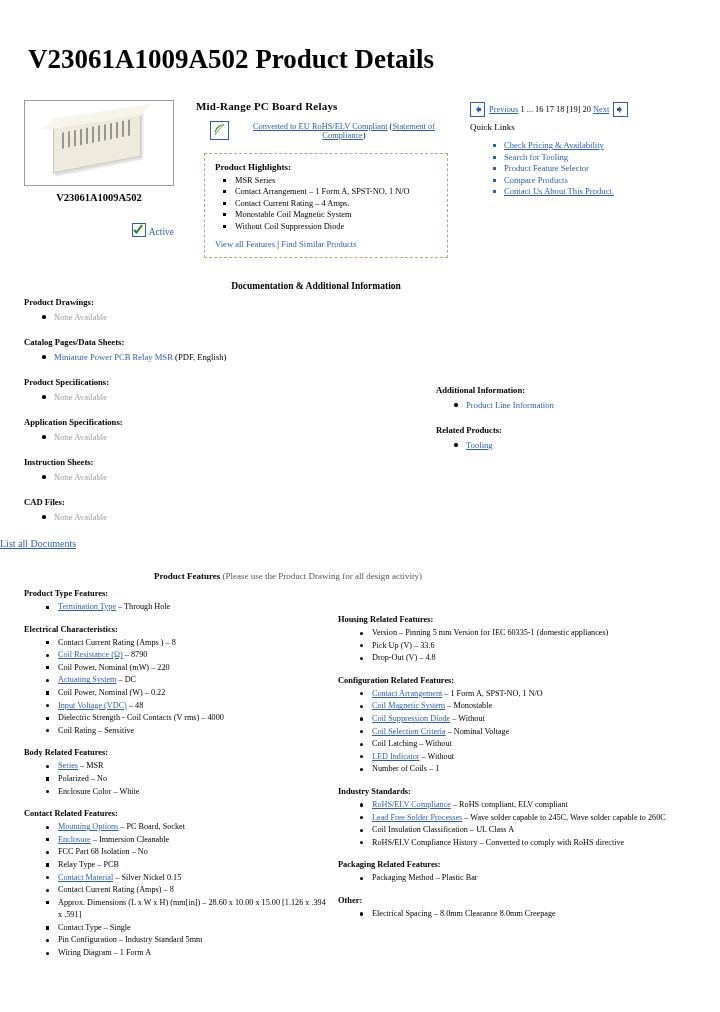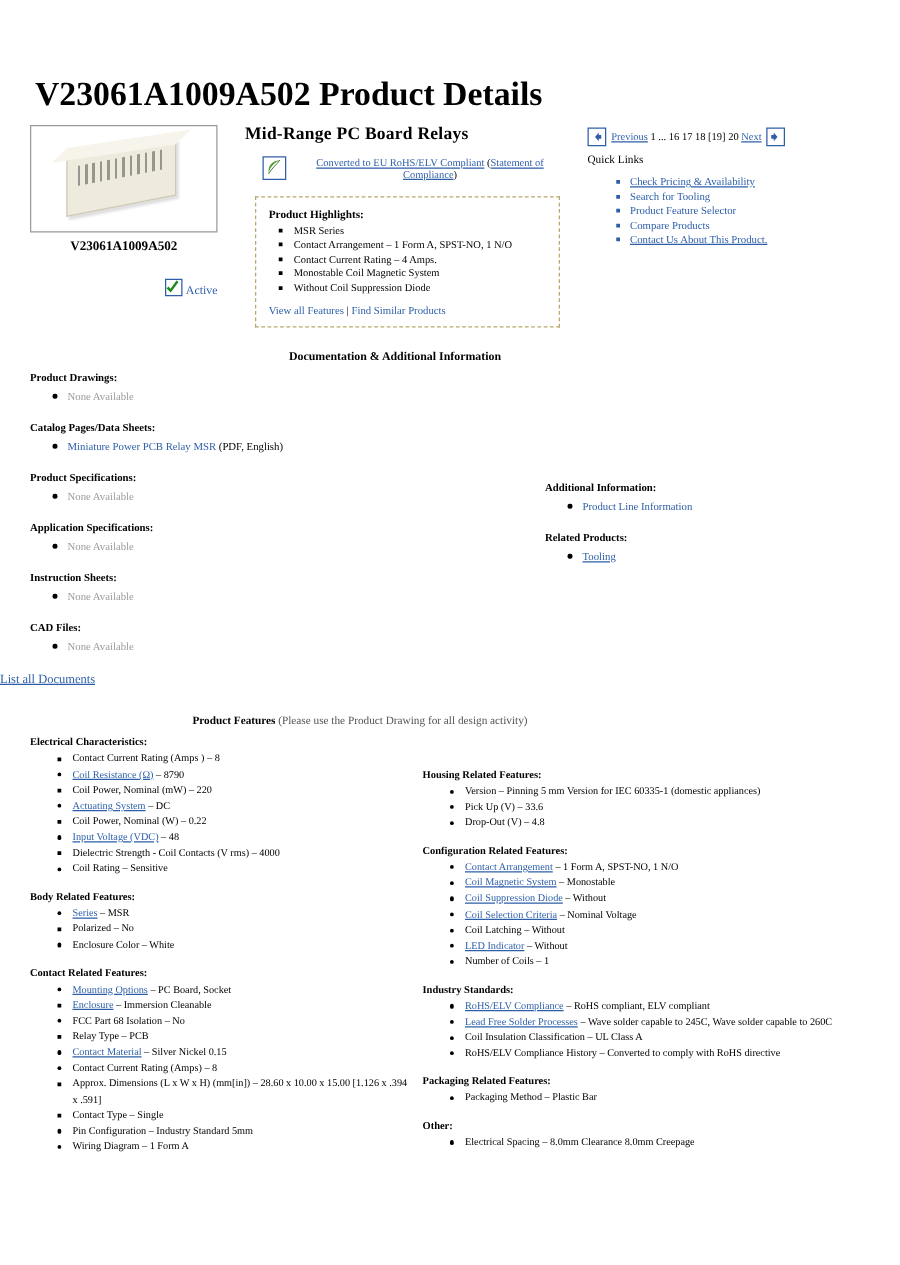--- a/index.html
+++ b/index.html
@@ -12,21 +12,21 @@
     overflow:hidden;
     position:relative;
   }
   .page { position:relative; width:720px; height:1012px; box-sizing:border-box; }
 
   h1.page-title{
     font-family:"Liberation Serif", serif;
     font-weight:bold;
     font-size:27px;
     margin:0;
-    position:absolute; left:28px; top:60px;
+    position:absolute; left:28px; top:44px;
     letter-spacing:0px;
     white-space:nowrap;
   }
 
   
   .top { position:absolute; left:24px; top:100px; width:672px; }
   .top-inner{ display:flex; align-items:flex-start; }
 
   .img-box{
     width:148px; height:84px;
@@ -71,21 +71,21 @@
   .chk{
     display:inline-block; width:12px; height:12px;
     border:1px solid #2f5ea8; vertical-align:-2px; margin-right:3px;
     position:relative; background:#fff;
   }
   .chk svg{ position:absolute; left:0; top:0; }
 
   .mid{
     flex:0 0 auto; width:258px; margin-left:22px;
   }
-  .mid-title{ font-size:14px; font-weight:bold; letter-spacing:.2px; }
+  .mid-title{ font-size:11px; font-weight:bold; letter-spacing:.2px; }
   .rohs-row{ display:flex; align-items:center; margin-top:9px; padding-left:14px;text-align:center; }
   .leaf-box{
     width:17px; height:17px; border:1px solid #2f5ea8; background:#ffffff;
     flex:0 0 auto; margin-right:5px; position:relative;
   }
   .rohs-text{ font-size:8.4px; }
   .rohs-text a{ color:#2d5fa8; text-decoration:underline; }
 
   .highlights{
     margin-top:13px; margin-left:8px;
@@ -325,20 +325,26 @@
   </div>
 
   <div class="feat-head">
     <b>Product Features</b><span> (Please use the Product Drawing for all design activity)</span>
   </div>
 
   <div class="features">
     <div class="f-cols">
       <div class="f-left" id="feat-left">
           <div class="fgrp">
+            <div class="fgrp-title">Product Type Features:</div>
+            <ul class="fl">
+              <li><a href="#">Termination Type</a><span> – Through Hole</span></li>
+            </ul>
+          </div>
+          <div class="fgrp">
             <div class="fgrp-title">Electrical Characteristics:</div>
             <ul class="fl">
               <li><span>Contact Current Rating (Amps )</span><span> – 8</span></li>
               <li class="rnd"><a href="#">Coil Resistance (Ω)</a><span> – 8790</span></li>
               <li><span>Coil Power, Nominal (mW)</span><span> – 220</span></li>
               <li class="rnd"><a href="#">Actuating System</a><span> – DC</span></li>
               <li><span>Coil Power, Nominal (W)</span><span> – 0.22</span></li>
               <li class="rnd"><a href="#">Input Voltage (VDC)</a><span> – 48</span></li>
               <li><span>Dielectric Strength - Coil Contacts (V rms)</span><span> – 4000</span></li>
               <li class="rnd"><span>Coil Rating</span><span> – Sensitive</span></li>

